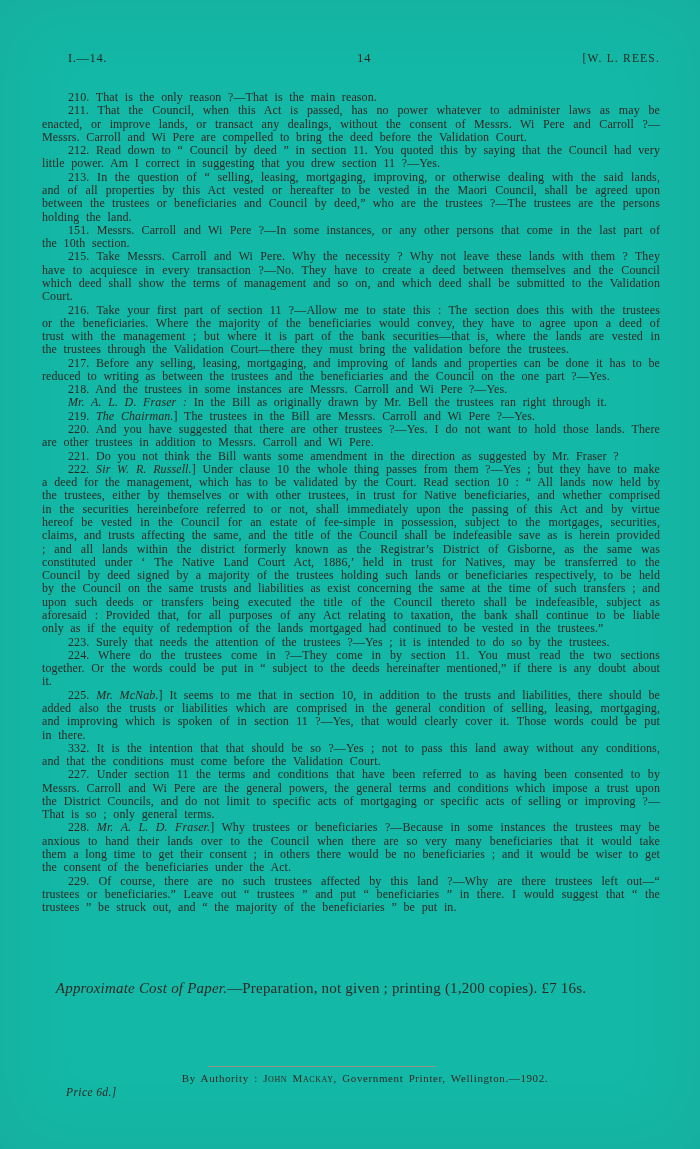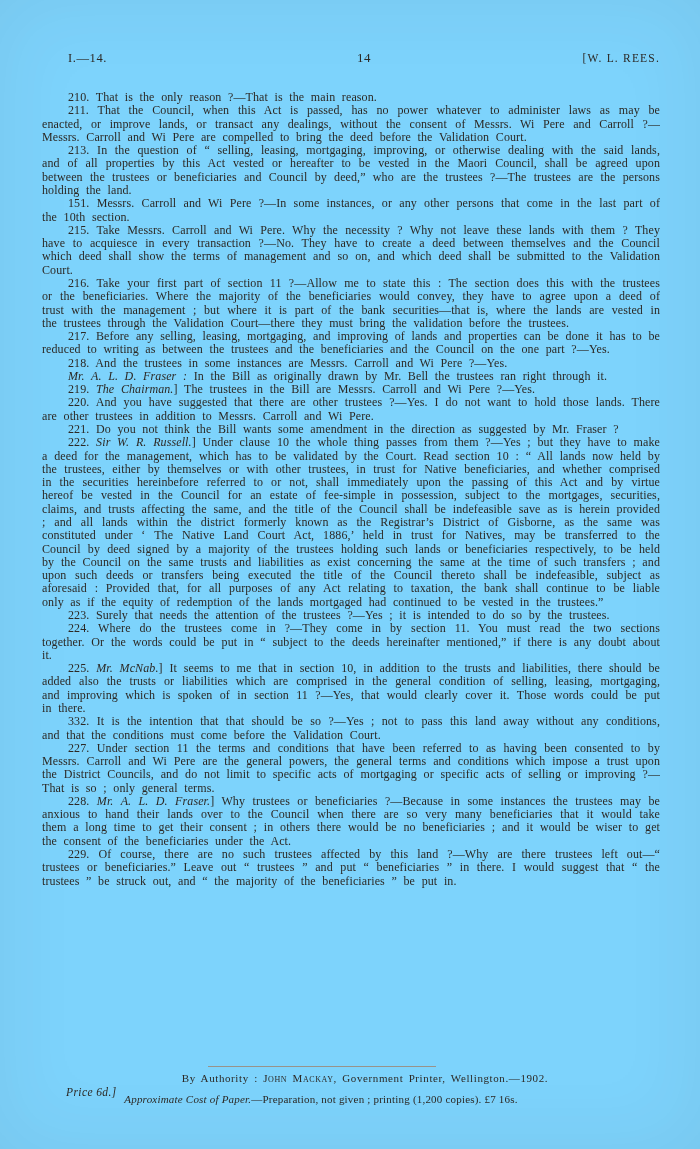--- a/index.html
+++ b/index.html
@@ -1,21 +1,21 @@
 <!DOCTYPE html>
 <html><head>
 <meta charset="utf-8">
 <style>
   html, body { margin: 0; padding: 0; background: #e8e7e4; }
   .page {
     position: relative;
     width: 700px;
     height: 1149px;
     margin: 0 auto;
-    background: #7dd3fc;
+    background: #14b8a6;
     box-shadow: inset 0 0 80px rgba(60,55,45,0.08);
     overflow: hidden;
     font-family: "Liberation Serif", "DejaVu Serif", serif;
     color: #2c2925;
   }
   .content { padding: 50px 40px 0 42px; }
 
   .header-row {
     display: flex;
     align-items: baseline;
@@ -35,24 +35,24 @@
     text-align: justify;
     word-spacing: 3.5px;
     letter-spacing: 0.1px;
   }
   .para { margin: 0; text-indent: 26px; }
   .it { font-style: italic; }
   .sc { font-variant: small-caps; }
 
   .footer-cost {
     position: absolute;
-    top: 1093px; left: 0;
+    top: 980px; left: 0;
     width: 642px;
     text-align: center;
-    font-size: 11px;
+    font-size: 15px;
     letter-spacing: 0.2px;
   }
   .footer-rule {
     position: absolute;
     top: 1066px; left: 208px;
     width: 228px;
     border-top: 1px solid #98938a;
     height: 0;
   }
   .footer-authority {
@@ -81,20 +81,21 @@
 
     <div class="header-row">
       <span class="h-left">I.—14.</span>
       <span class="h-mid">14</span>
       <span class="h-right">[W. L. REES.</span>
     </div>
 
     <div class="body-text">
         <p class="para"><span>210. That is the only reason ?—That is the main reason.</span></p>
         <p class="para"><span>211. That the Council, when this Act is passed, has no power whatever to administer laws as may be enacted, or improve lands, or transact any dealings, without the consent of Messrs. Wi Pere and Carroll ?—Messrs. Carroll and Wi Pere are compelled to bring the deed before the Validation Court.</span></p>
+        <p class="para"><span>212. Read down to “ Council by deed ” in section 11. You quoted this by saying that the Council had very little power. Am I correct in suggesting that you drew section 11 ?—Yes.</span></p>
         <p class="para"><span>213. In the question of “ selling, leasing, mortgaging, improving, or otherwise dealing with the said lands, and of all properties by this Act vested or hereafter to be vested in the Maori Council, shall be agreed upon between the trustees or beneficiaries and Council by deed,” who are the trustees ?—The trustees are the persons holding the land.</span></p>
         <p class="para"><span>151. Messrs. Carroll and Wi Pere ?—In some instances, or any other persons that come in the last part of the 10th section.</span></p>
         <p class="para"><span>215. Take Messrs. Carroll and Wi Pere. Why the necessity ? Why not leave these lands with them ? They have to acquiesce in every transaction ?—No. They have to create a deed between themselves and the Council which deed shall show the terms of management and so on, and which deed shall be submitted to the Validation Court.</span></p>
         <p class="para"><span>216. Take your first part of section 11 ?—Allow me to state this : The section does this with the trustees or the beneficiaries. Where the majority of the beneficiaries would convey, they have to agree upon a deed of trust with the management ; but where it is part of the bank securities—that is, where the lands are vested in the trustees through the Validation Court—there they must bring the validation before the trustees.</span></p>
         <p class="para"><span>217. Before any selling, leasing, mortgaging, and improving of lands and properties can be done it has to be reduced to writing as between the trustees and the beneficiaries and the Council on the one part ?—Yes.</span></p>
         <p class="para"><span>218. And the trustees in some instances are Messrs. Carroll and Wi Pere ?—Yes.</span></p>
         <p class="para"><span class="it">Mr. A. L. D. Fraser :</span><span> In the Bill as originally drawn by Mr. Bell the trustees ran right through it.</span></p>
         <p class="para"><span>219. </span><span class="it">The Chairman.</span><span>] The trustees in the Bill are Messrs. Carroll and Wi Pere ?—Yes.</span></p>
         <p class="para"><span>220. And you have suggested that there are other trustees ?—Yes. I do not want to hold those lands. There are other trustees in addition to Messrs. Carroll and Wi Pere.</span></p>
         <p class="para"><span>221. Do you not think the Bill wants some amendment in the direction as suggested by Mr. Fraser ?</span></p>

